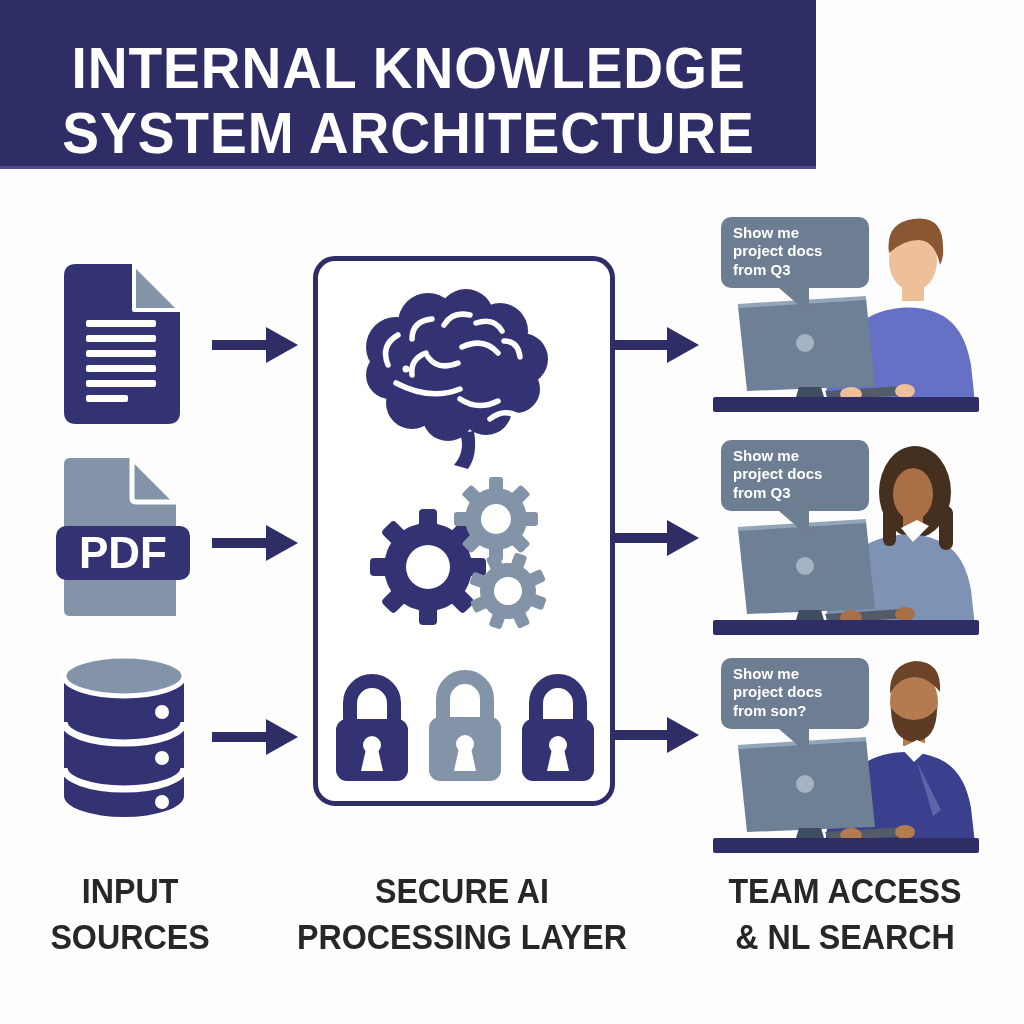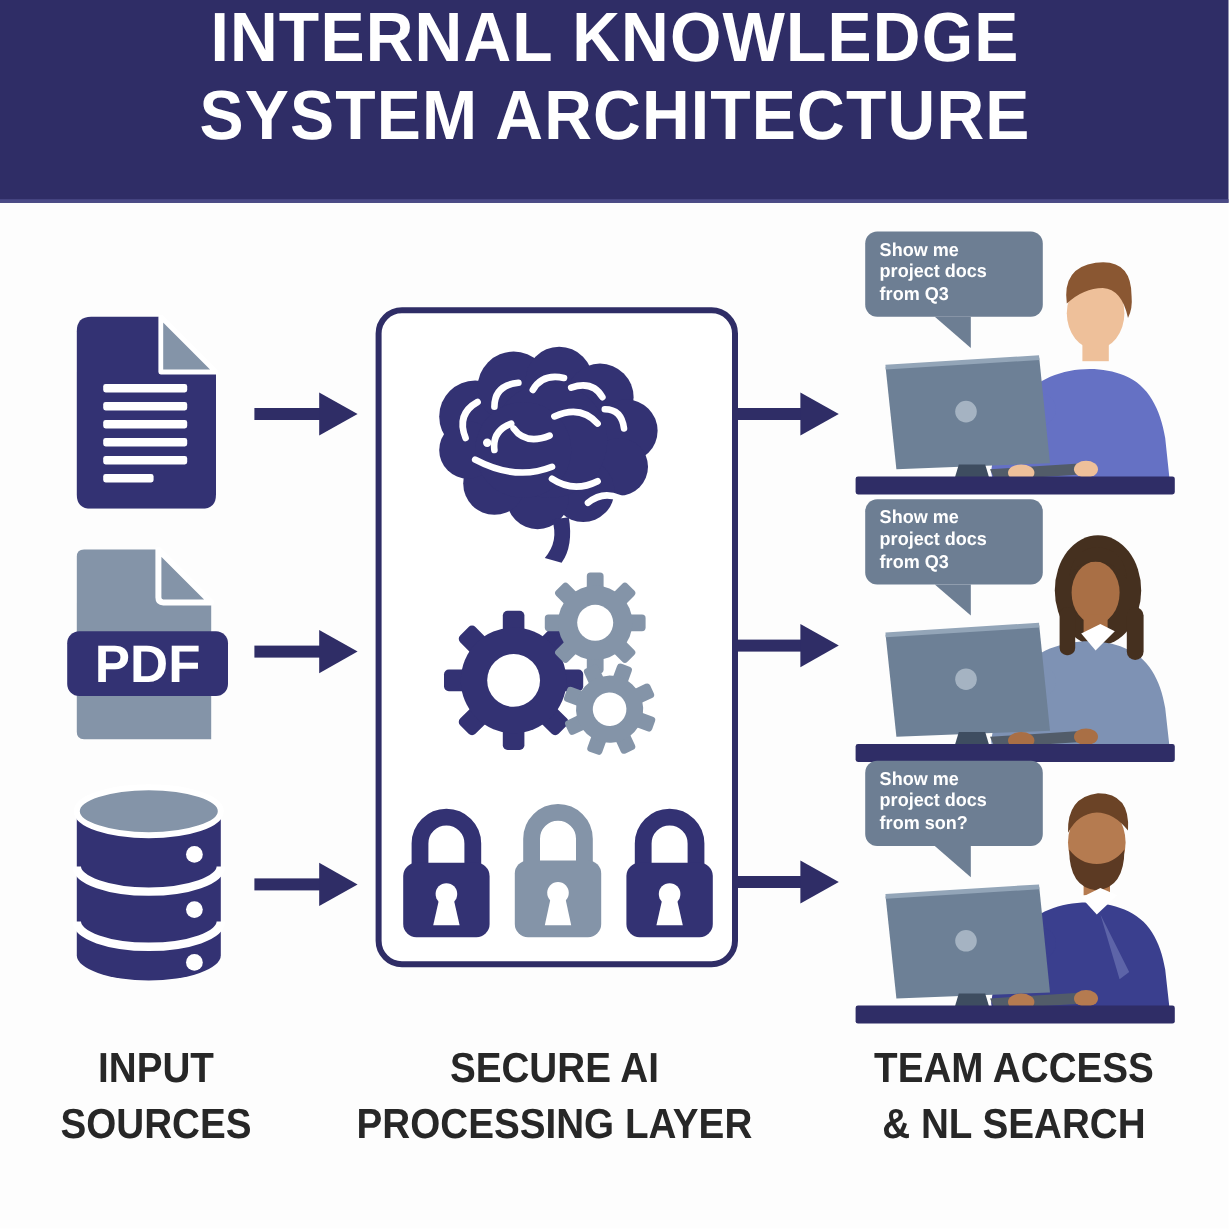--- a/index.html
+++ b/index.html
@@ -5,22 +5,22 @@
   html,body{margin:0;padding:0;background:#ffffff;}
   #canvas{
     position:relative;width:1024px;height:1024px;background:#fdfdfd;
     font-family:"Liberation Sans",sans-serif;overflow:hidden;
   }
   .abs{position:absolute;}
   .multiline{white-space:pre-line;}
 
   
   #header{
-    left:0;top:0;width:1024px;height:166px;
-    background:var(--navy);display:flex;align-items:flex-start;justify-content:center;
+    left:0;top:0;width:816px;height:166px;
+    background:var(--navy);display:flex;align-items:flex-end;justify-content:center;
     border-bottom:3px solid #4a4a86;
   }
   #title{
     color:#ffffff;font-weight:bold;font-size:58px;line-height:1.12;
     text-align:center;letter-spacing:1px;
     transform:scaleX(.95);transform-origin:center;
   }
 
   
   .arrow{width:86px;height:36px;}
@@ -33,21 +33,21 @@
 
   
   #proc-box{
     left:313px;top:256px;width:302px;height:550px;
     border:5px solid var(--navy);border-radius:22px;background:#ffffff;box-sizing:border-box;
   }
 
   
   .scene{width:280px;height:228px;}
   .bubble{
-    position:absolute;left:16px;top:0;width:148px;box-sizing:border-box;
+    position:absolute;left:16px;top:24px;width:148px;box-sizing:border-box;
     background:var(--bubble);border-radius:10px;padding:7px 26px 9px 12px;
   }
   .bubble:after{
     content:"";position:absolute;left:58px;top:100%;width:0;height:0;
     border-top:26px solid var(--bubble);border-left:30px solid transparent;
   }
   .bubble .bubble-text{
     color:#ffffff;font-weight:bold;font-size:15.5px;line-height:1.18;
     transform:scaleX(.97);transform-origin:left center;
   }

